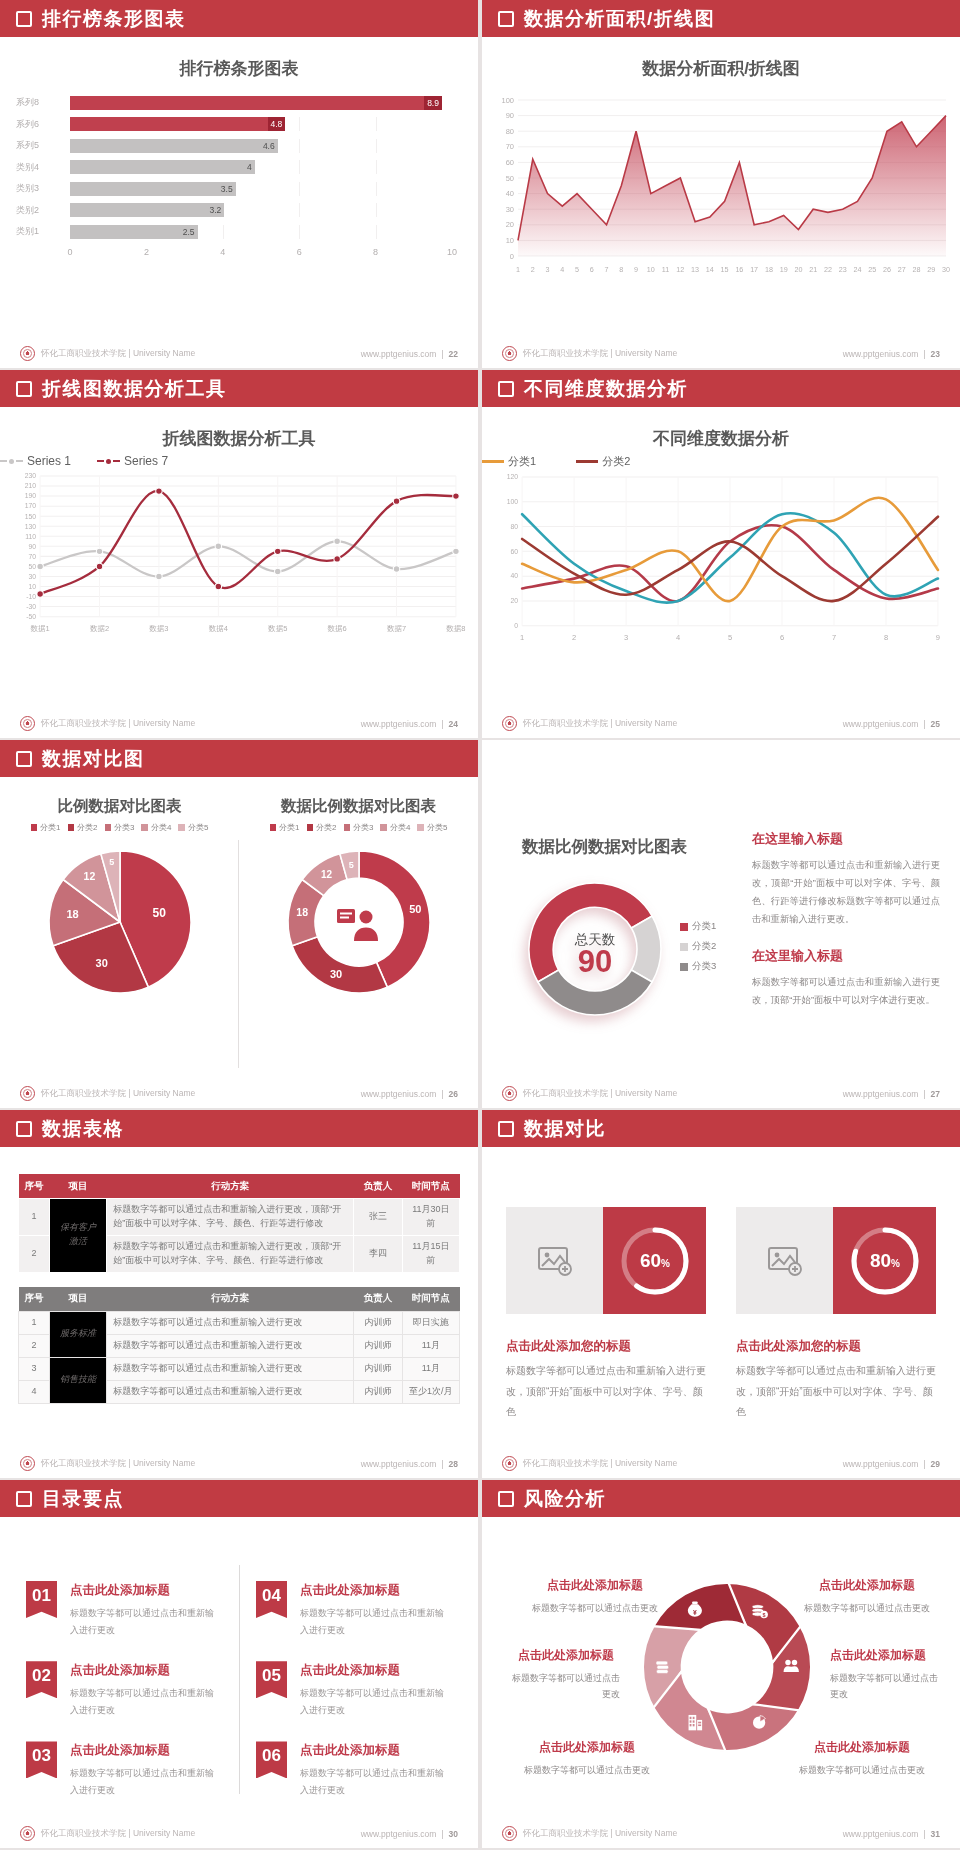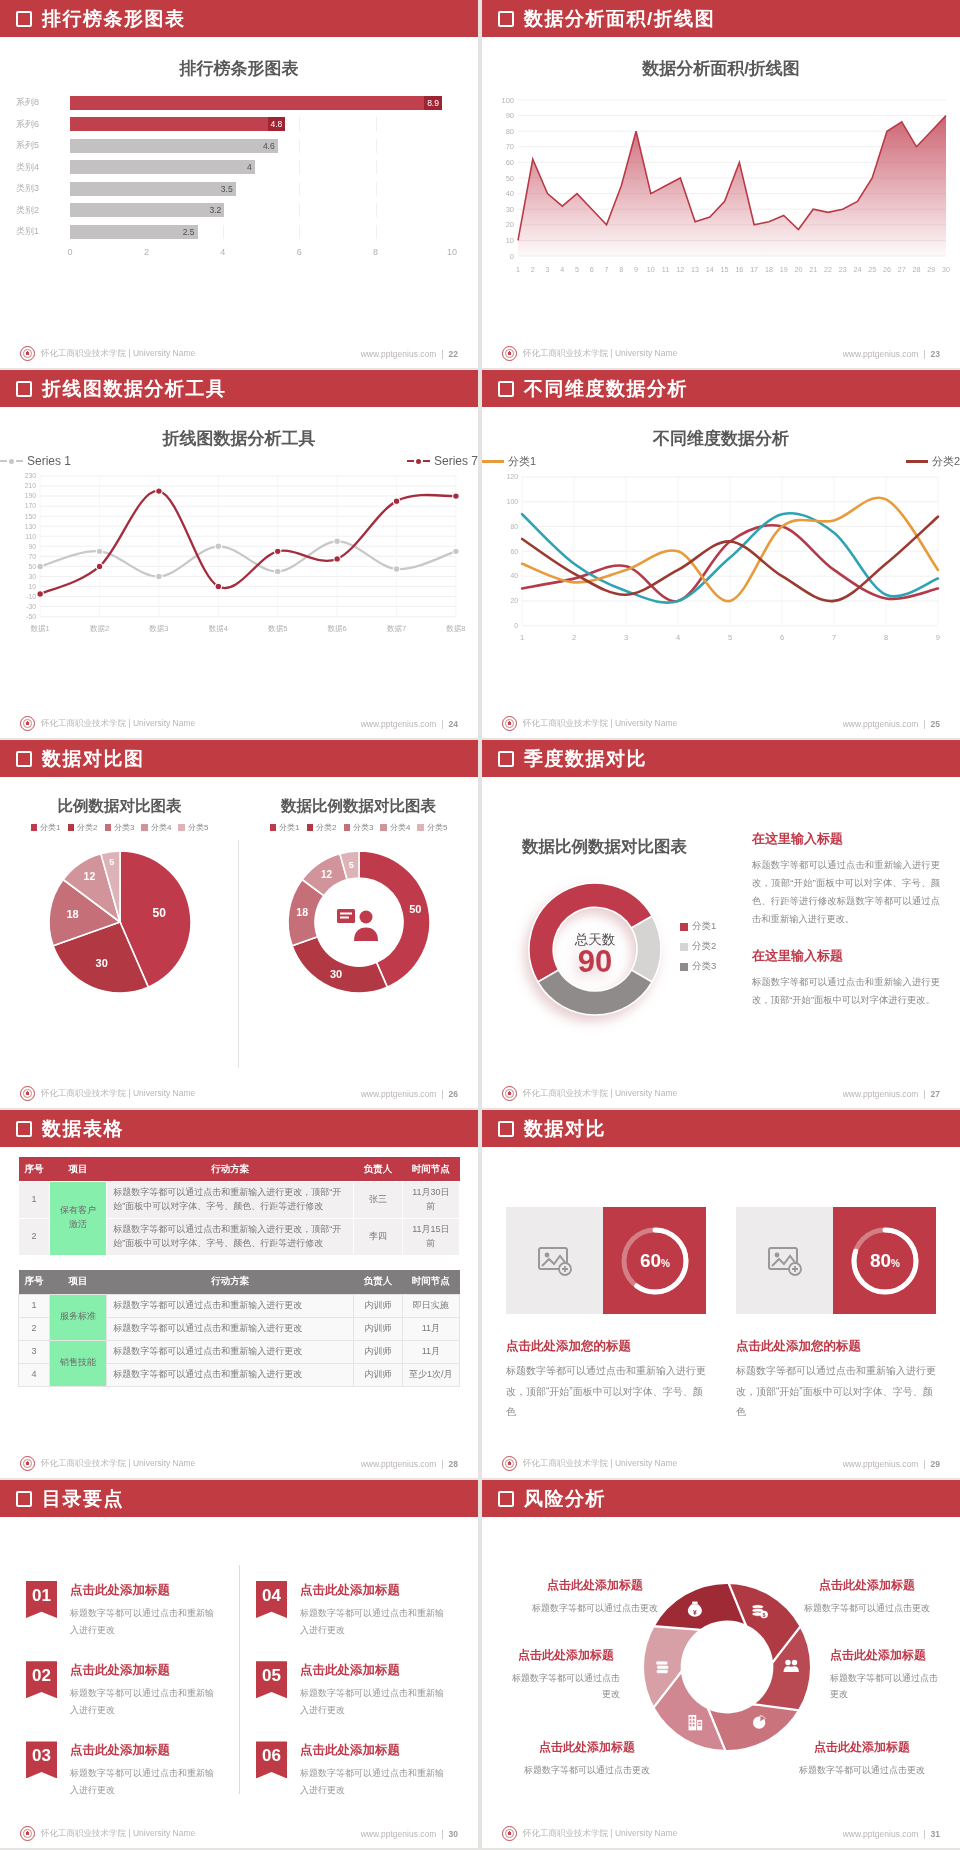--- a/index.html
+++ b/index.html
@@ -26,21 +26,21 @@
   .bar-track{flex:1;height:14px;position:relative;background:repeating-linear-gradient(90deg,#f1efef 0,#f1efef 1px,transparent 1px,transparent 20%);}
   .bar{height:100%;display:flex;align-items:center;justify-content:flex-end;padding-left:32px;}
   .bar-red{background:#c0404e;}
   .bar-gray{background:#c3c1c1;}
   .bar-val{font-size:8.5px;padding:0 3px;white-space:nowrap;}
   .bar-red .bar-val{color:#fff;background:#9e2433;height:100%;display:flex;align-items:center;}
   .bar-gray .bar-val{color:#4f4f4f;}
   .tickrow{flex:1;position:relative;height:16px;}
   .tickrow span{position:absolute;transform:translateX(-50%);font-size:9px;color:#b3afaf;top:3px;}
   
-  .legend{display:flex;justify-content:space-between;gap:26px;margin:2px 0 0;}
+  .legend{display:flex;justify-content:flex-start;gap:26px;margin:2px 0 0;}
   .lg{display:inline-flex;align-items:center;gap:4px;font-size:12px;color:#5f5f5f;}
   .lg em{font-style:normal;}
   .mk{display:inline-flex;align-items:center;gap:2px;}
   .mk .dash{width:7px;height:2px;display:inline-block;}
   .mk .dot{width:5px;height:5px;border-radius:50%;display:inline-block;}
   .mk .line{width:22px;height:2.5px;display:inline-block;}
   
   .half{position:absolute;top:50px;width:239px;height:302px;}
   .half .chart-title{font-size:15.5px;margin:6px 8px 5px;}
   .vdiv{position:absolute;left:238px;top:100px;bottom:40px;width:1px;background:#e2dfdf;}
@@ -52,29 +52,29 @@
   .qtitle{position:absolute;left:0;top:96px;width:245px;text-align:center;color:#595959;font-size:16.5px;font-weight:600;margin:0;}
   #donut90{position:absolute;left:38px;top:134px;width:150px;height:150px;filter:drop-shadow(-4px 6px 6px rgba(160,60,70,.25));}
   .qlegend{position:absolute;left:198px;top:180px;display:flex;flex-direction:column;gap:7px;}
   .qlegend .lg{font-size:9.5px;color:#8a8686;gap:4px;}
   .qlegend .sw{width:8px;height:8px;}
   .qtext{position:absolute;left:270px;top:90px;width:188px;}
   .qsec h4{font-size:13px;color:#bf3b4b;margin:0 0 8px;}
   .qsec p{font-size:9.3px;color:#8c8888;line-height:1.95;margin:0;text-align:justify;}
   .qsec + .qsec{margin-top:18px;}
   
-  .tblwrap{padding:10px 18px 0;}
+  .tblwrap{padding:27px 18px 0;}
   .tbl{width:100%;border-collapse:collapse;font-size:9px;color:#7a7a7a;table-layout:fixed;margin-bottom:14px;}
   .tbl th{color:#fff;font-weight:bold;padding:5.5px 2px;font-size:9.5px;}
   .tbl-red th{background:#bd3a46;}
   .tbl-gray th{background:#7f7d7d;}
   .tbl td{background:#f2f0f0;border:1.5px solid #fff;padding:4px 6px;text-align:center;vertical-align:middle;line-height:1.55;}
   .tbl td.act{text-align:left;}
   .tbl-gray td{background:#faf9f9;border-color:#e6e4e4;}
-  .tbl td.proj{background:#86efac;color:#6e6a6a;}
+  .tbl td.proj{background:#000000;color:#6e6a6a;font-style:italic;}
   
   .cards{display:flex;justify-content:space-between;padding:0 24px;margin-top:60px;}
   .pcol{width:200px;}
   .pcard{display:flex;height:107px;}
   .pcard-left{width:97px;background:#edebeb;display:flex;align-items:center;justify-content:center;}
   .pcard-right{flex:1;background:#bd3a46;display:flex;align-items:center;justify-content:center;}
   .pcol h4{font-size:12.5px;color:#bd3a46;margin:24px 0 6px;}
   .pcol p{font-size:10px;color:#8e8a8a;line-height:2.05;margin:0;}
   
   .toc{display:flex;padding:0 26px;margin-top:64px;position:relative;}
@@ -542,24 +542,20 @@
       <span>怀化工商职业技术学院 | University Name</span>
       <span class="ftr-right">
           <span>www.pptgenius.com</span>
           <span>|</span>
           <span class="page-num">26</span>
         </span>
     </footer>
   </section>
 
   <section class="slide">
-    <header class="hdr">
-      <span class="hdr-sq"></span>
-      <h2 class="hdr-title">季度数据对比</h2>
-    </header>
     <h3 class="qtitle">数据比例数据对比图表</h3>
     <div id="donut90">
         <svg viewBox="0 0 150 150" width="100%">
           <path d="M17.84,108.00 A66,66 0 0 1 132.16,42.00 L111.37,54.00 A42,42 0 0 0 38.63,96.00 Z" fill="#bf3b4b" stroke="#fff" stroke-width="1.6"></path>
           <path d="M132.16,42.00 A66,66 0 0 1 132.16,108.00 L111.37,96.00 A42,42 0 0 0 111.37,54.00 Z" fill="#d6d3d3" stroke="#fff" stroke-width="1.6"></path>
           <path d="M132.16,108.00 A66,66 0 0 1 17.84,108.00 L38.63,96.00 A42,42 0 0 0 111.37,96.00 Z" fill="#8f8b8b" stroke="#fff" stroke-width="1.6"></path>
           <text x="75" y="70" font-size="13.5" fill="#4f4f4f" text-anchor="middle">总天数</text>
           <text x="75" y="98" font-size="31" font-weight="bold" fill="#bf3b4b" text-anchor="middle">90</text>
         </svg>
       </div>

